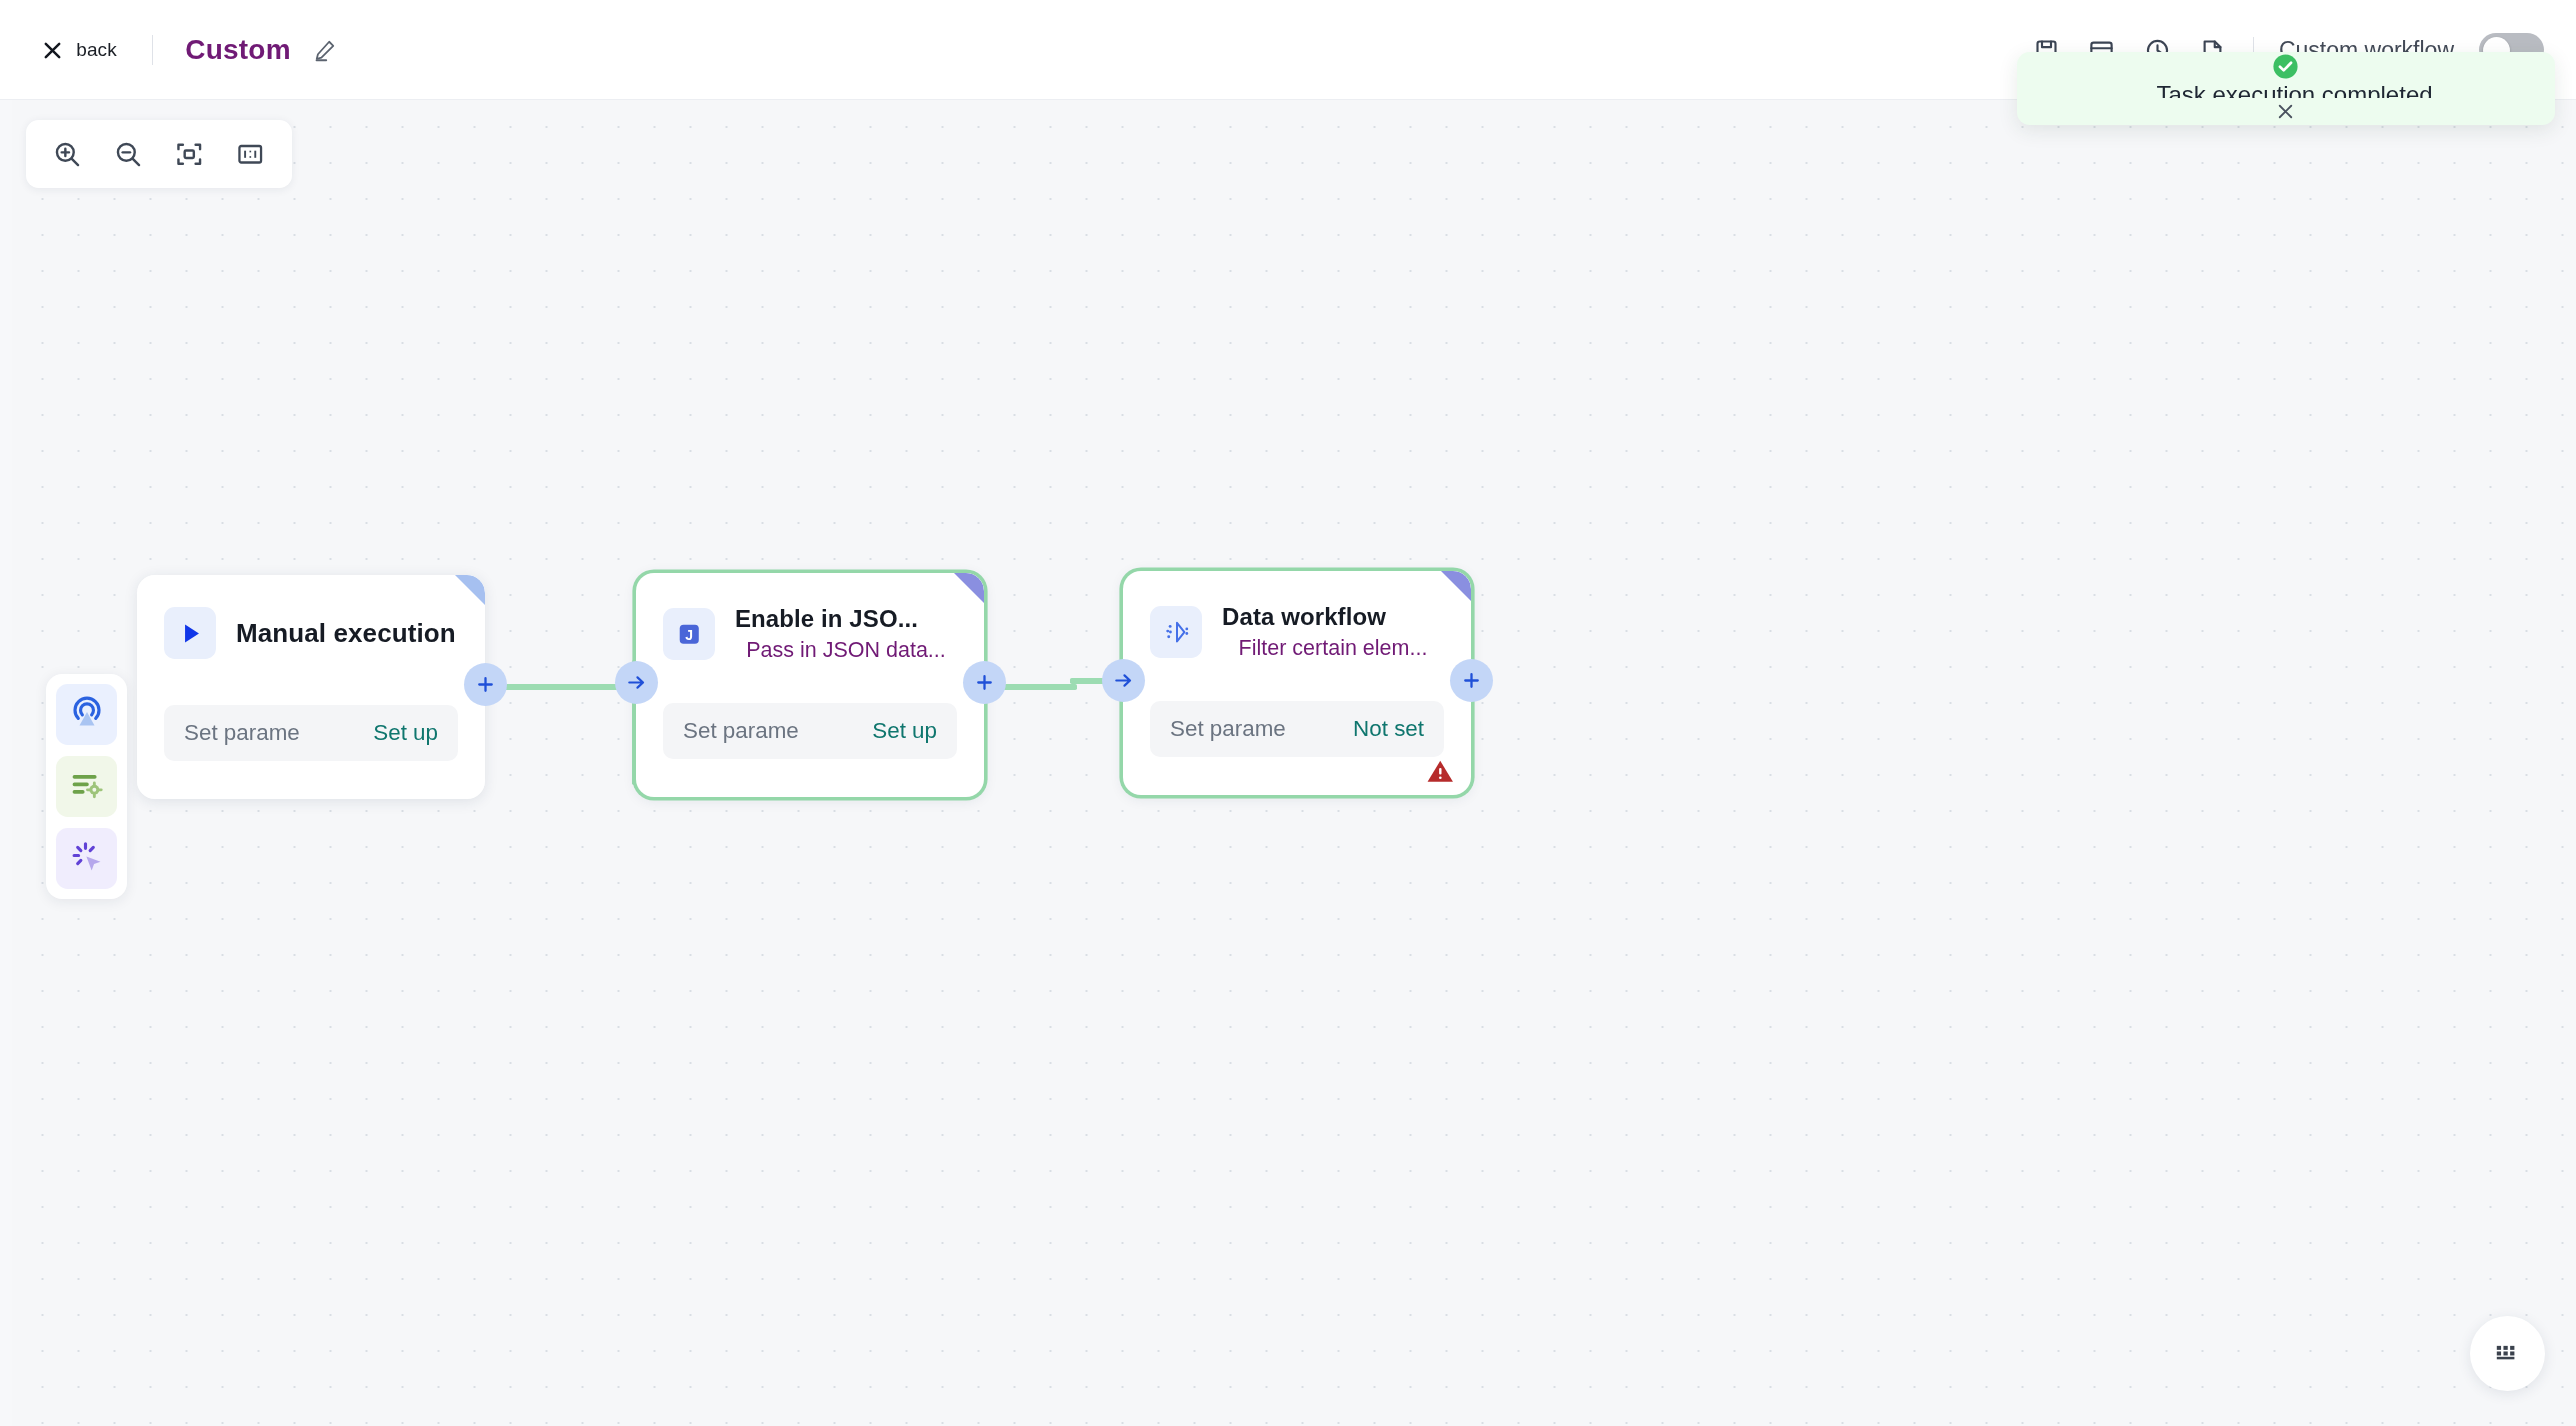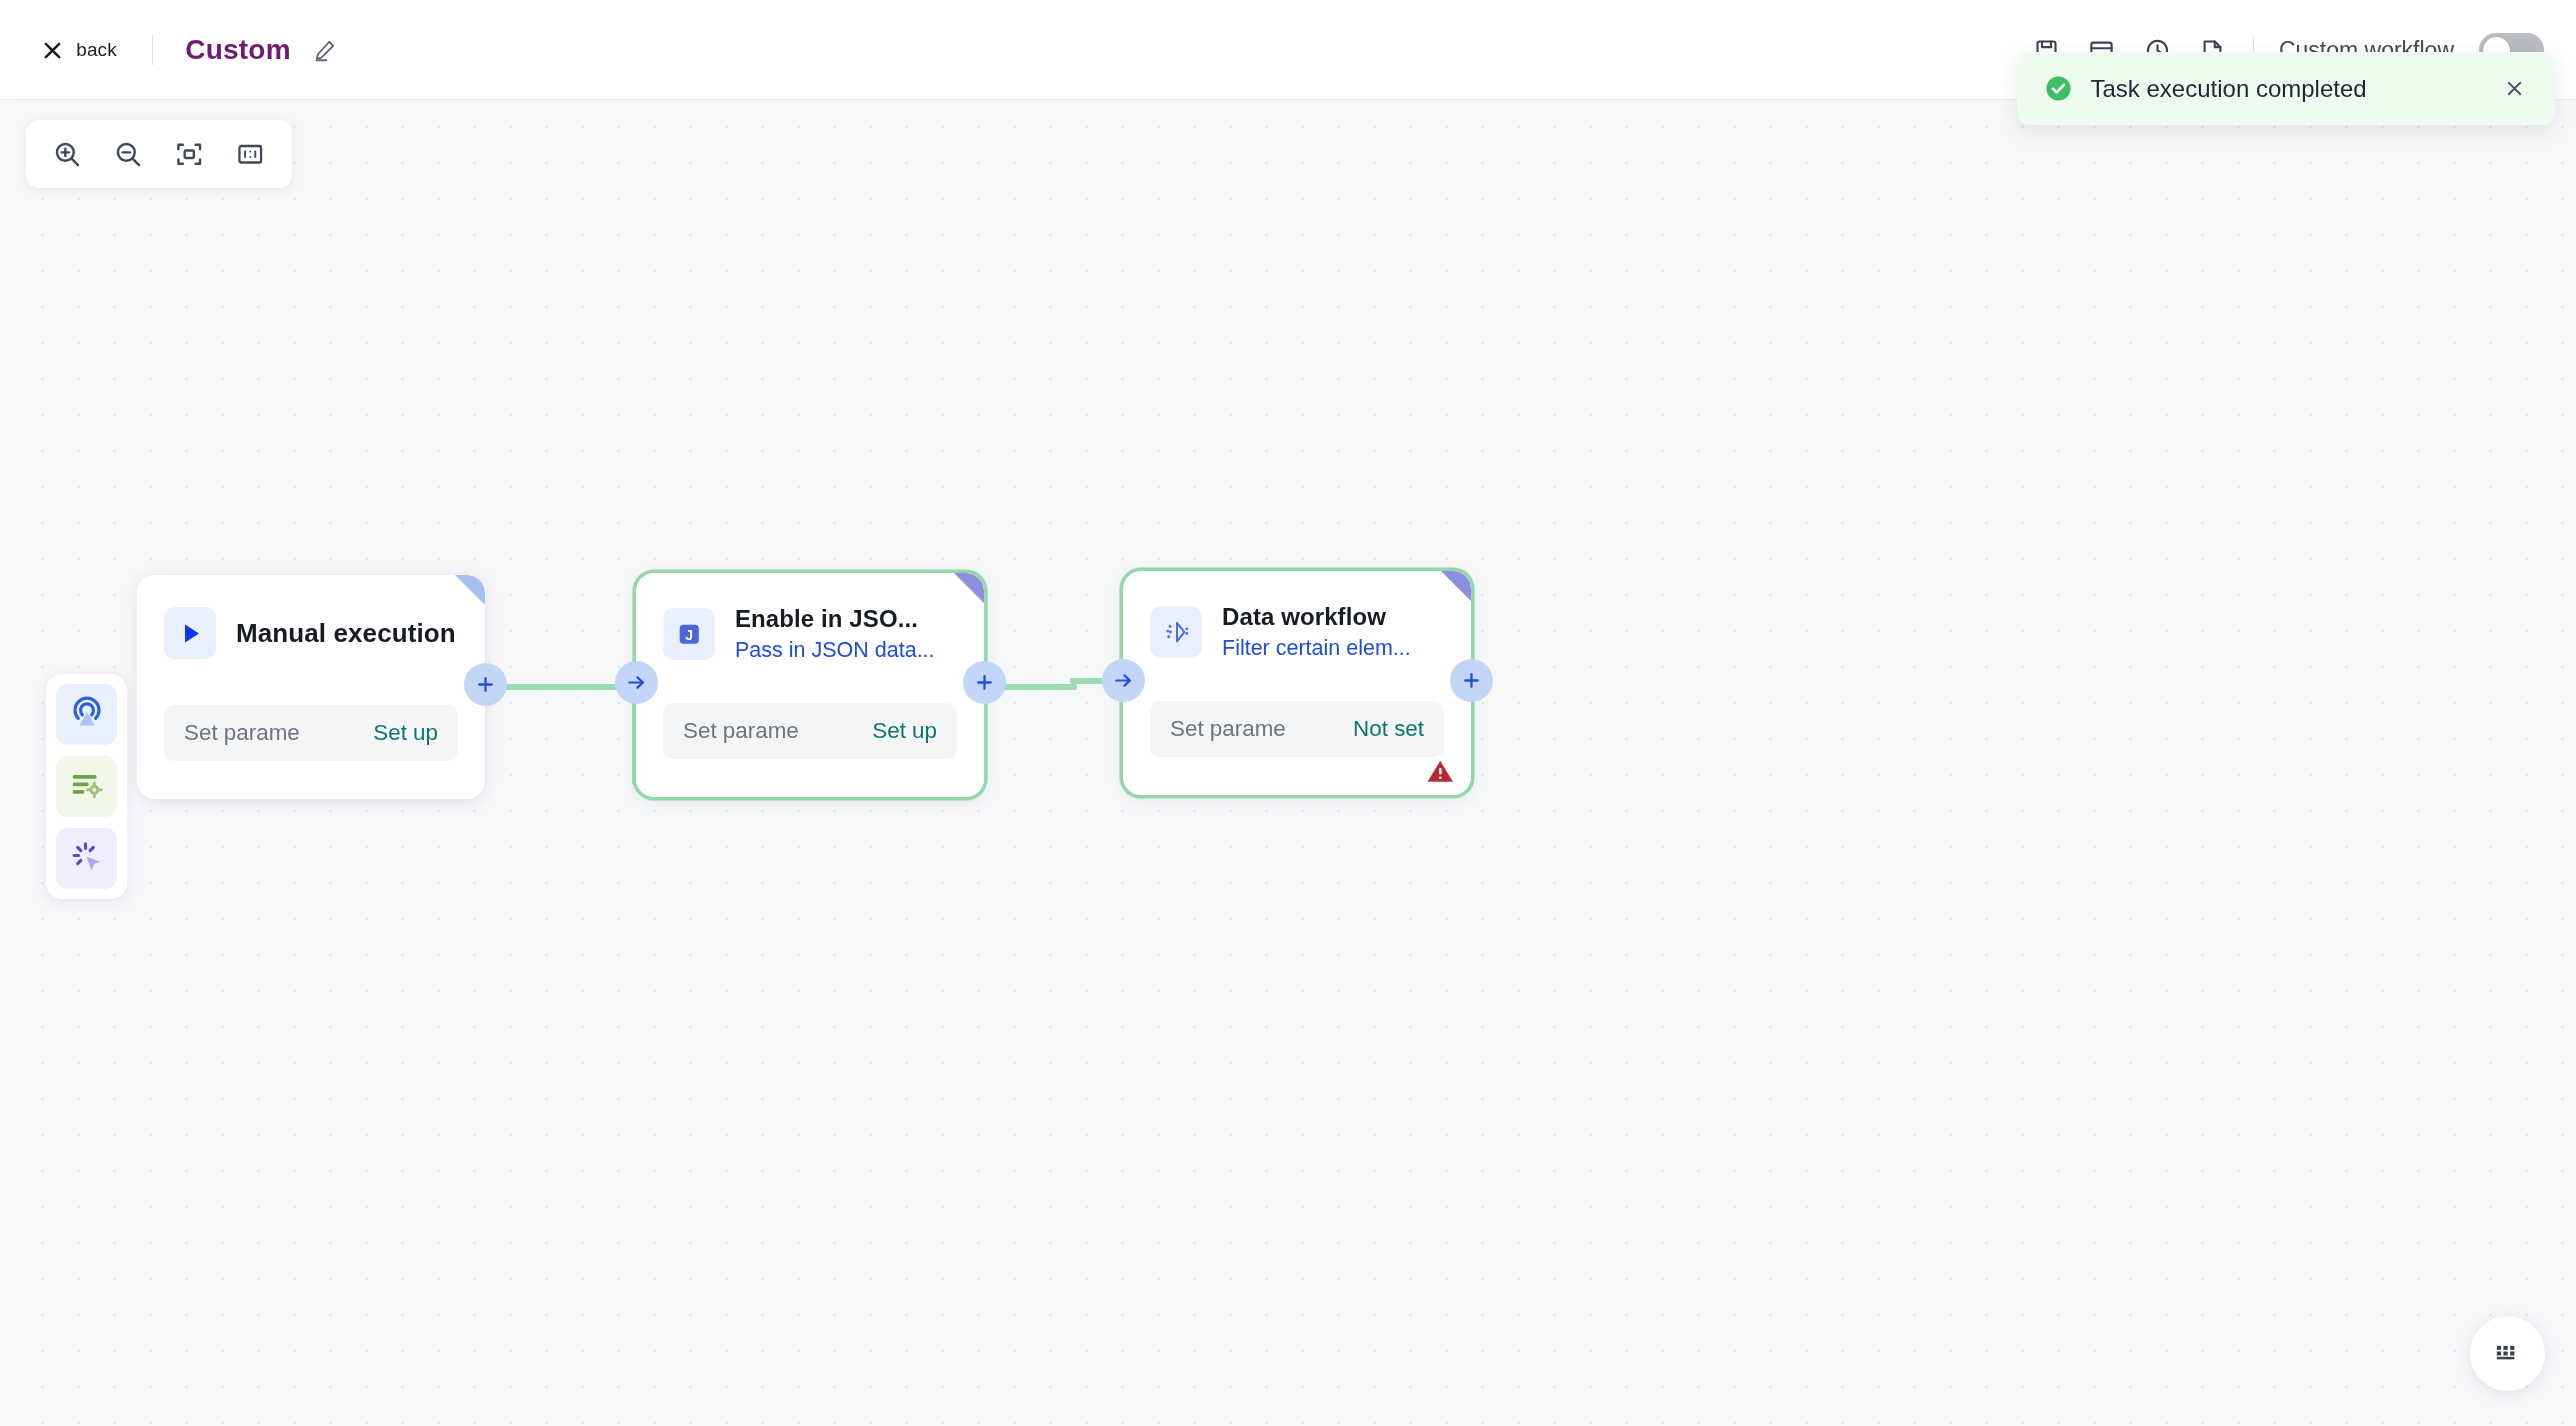--- a/index.html
+++ b/index.html
@@ -90,20 +90,21 @@
 
   
   .toast {
     position: absolute; top: 52px; right: 21.5px;
     width: 538px; height: 73px;
     background: #edfcef; border-radius: 12.5px;
     display: flex; align-items: center;
     padding: 0 27px;
     box-shadow: 0 5.4px 20px rgba(25,60,35,.10);
     z-index: 60;
+    flex-direction: column;
   }
   .toast-check { width: 29px; height: 29px; flex: none; }
   .toast-msg {
     margin-left: 18px; font-size: 24px; color: #1f2733; flex: 1;
     white-space: nowrap; overflow: hidden;
   }
   .toast-close {
     width: 27px; height: 27px; cursor: pointer; flex: none;
     display: inline-flex; align-items: center; justify-content: center;
   }
@@ -201,22 +202,22 @@
     background: #e9effc; flex: none;
     display: flex; align-items: center; justify-content: center;
   }
   .node-texts { min-width: 0; flex: 1; }
   .node-title {
     font-size: 24px; color: #161b24; font-weight: 600;
     white-space: nowrap; overflow: hidden; text-overflow: ellipsis;
     letter-spacing: 0.1px;
   }
   .node-sub {
-    font-size: 21.5px; color: #1d4ed8; margin-top: 5.4px;
-    white-space: nowrap; overflow: hidden; text-overflow: ellipsis;
+    font-size: 21.5px; color: #701a75; margin-top: 5.4px;
+    white-space: nowrap; overflow: hidden; text-overflow: ellipsis; text-align: center;
   }
   .node-head.single .node-title { font-size: 26px; font-weight: 600; }
 
   .node-field {
     position: absolute; left: 27px; right: 27px; bottom: 38px;
     height: 56px; background: #f4f5f7; border-radius: 10px;
     display: flex; align-items: center; justify-content: space-between;
     padding: 0 20px;
   }
   .field-label { font-size: 22.4px; color: #6b7481; }

